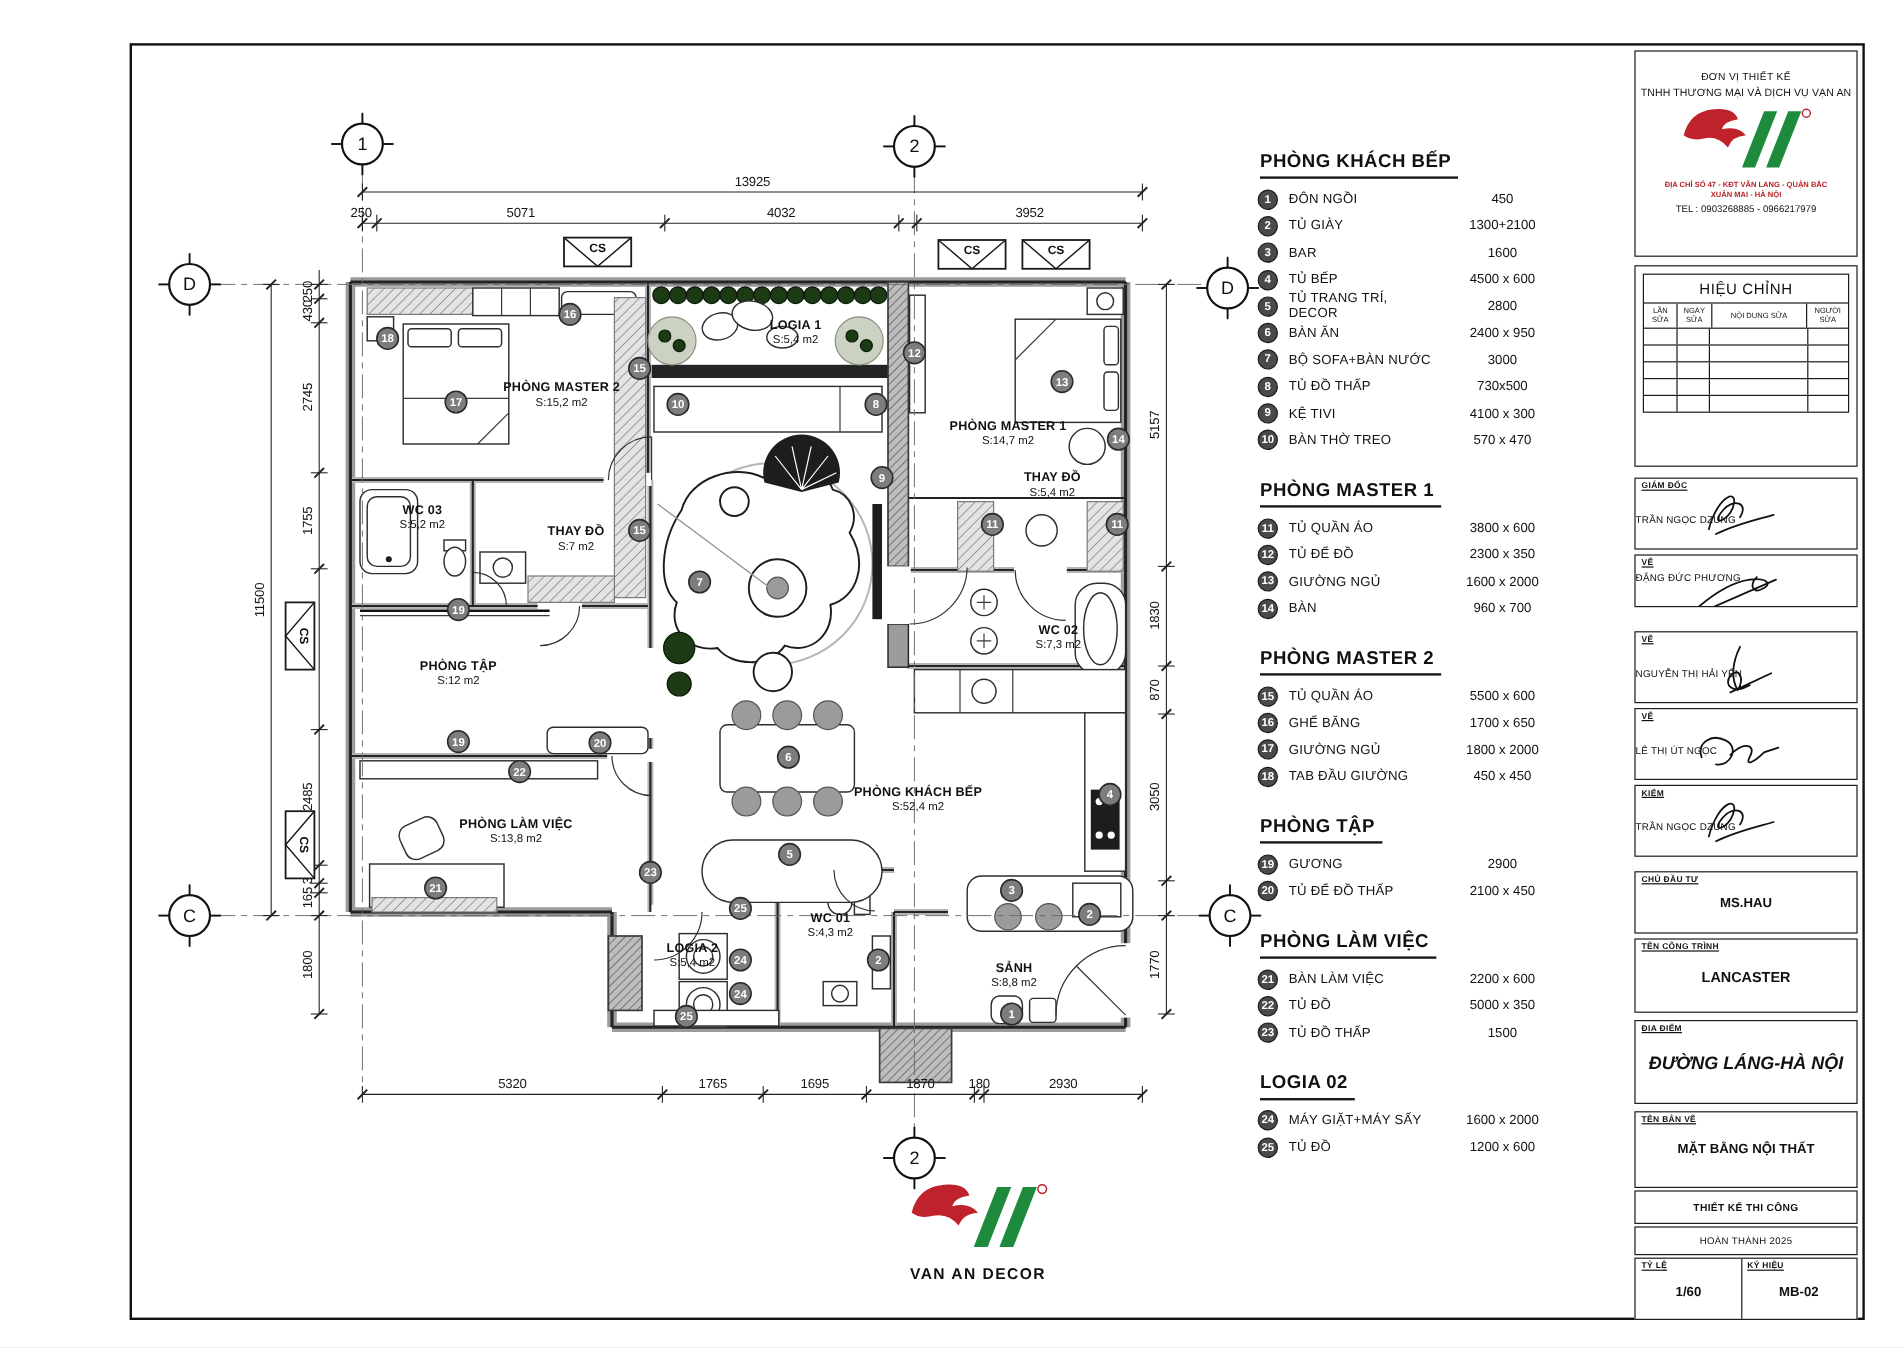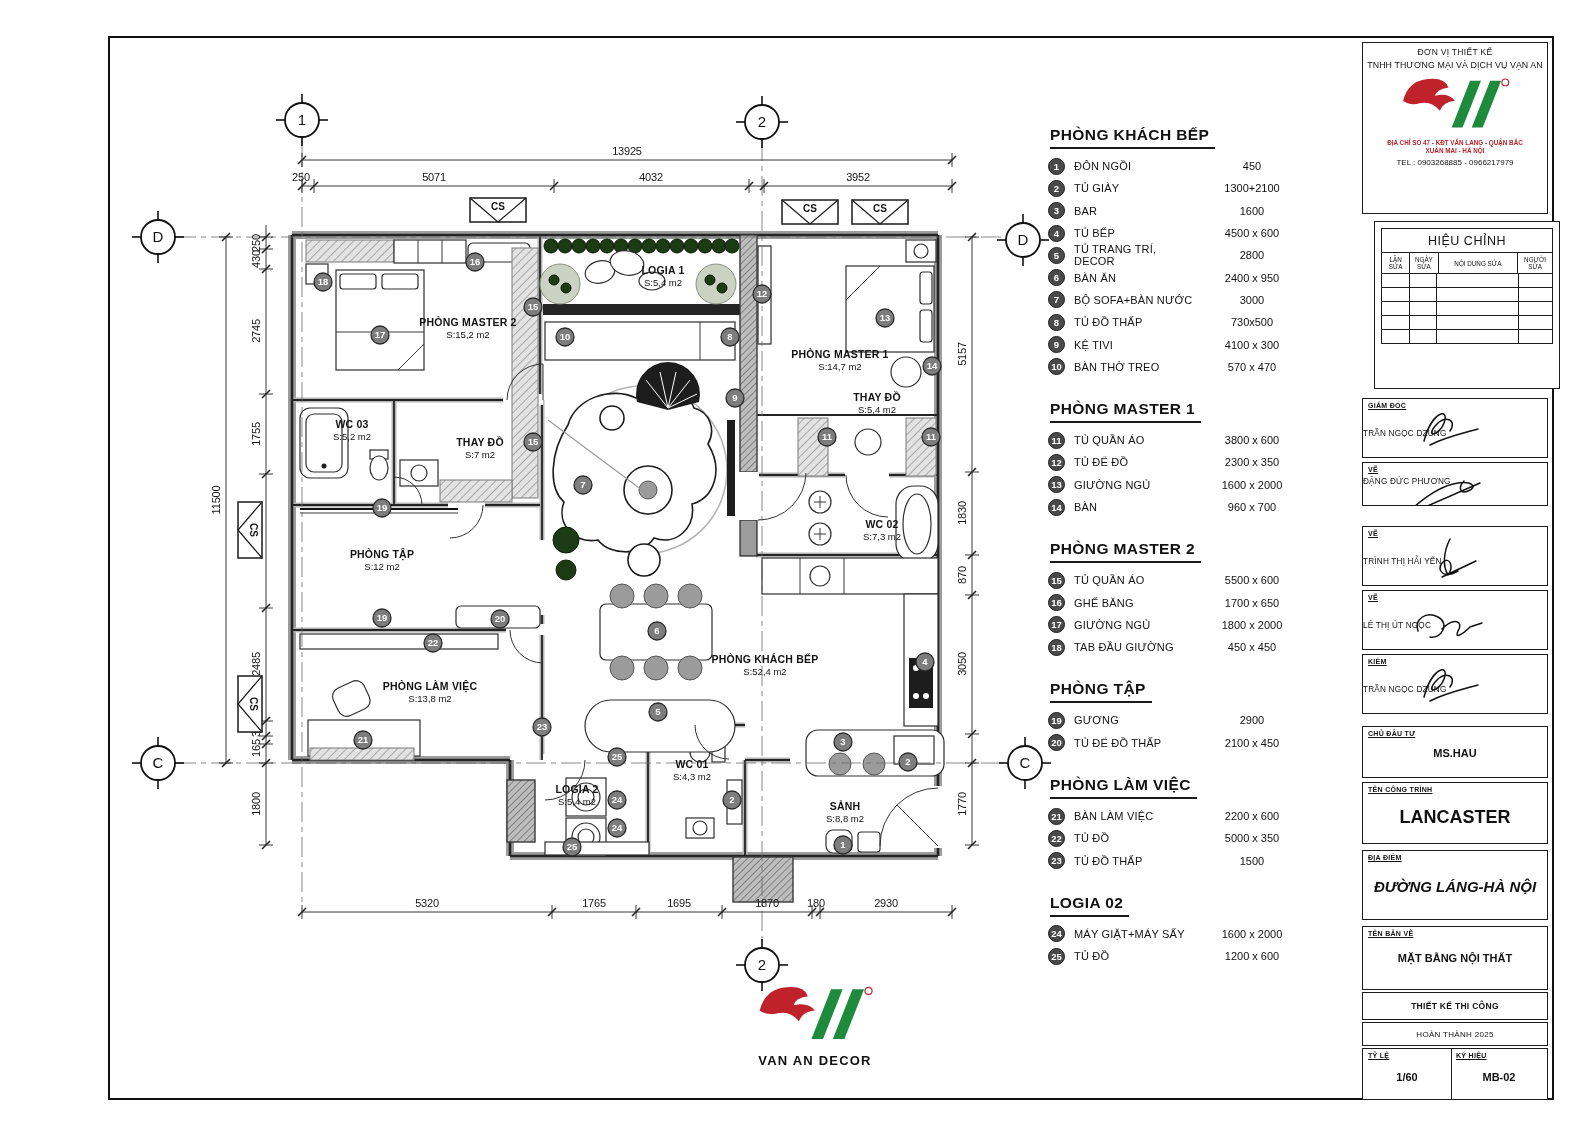--- a/index.html
+++ b/index.html
@@ -46,21 +46,21 @@
   .lg-num{width:17px;height:17px;min-width:17px;border-radius:50%;background:#4a4a4a;
           border:1.5px solid #1d1d1d;color:#fff;display:flex;align-items:center;
           justify-content:center;font-size:9.5px;font-weight:bold;margin-right:9px;
           box-sizing:border-box;}
   .lg-label{flex:1;letter-spacing:.2px;}
   .lg-size{width:104px;text-align:center;}
   
   .tb{position:absolute;left:1362px;top:42px;width:186px;height:1058px;}
   .tb-box{position:absolute;left:0;width:186px;border:1.6px solid #1c1c1c;
           background:#fff;box-sizing:border-box;overflow:hidden;}
-  .tb-h1{font-size:8.5px;text-align:center;margin-top:4px;letter-spacing:.3px;}
+  .tb-h1{font-size:8.5px;text-align:center;margin-top:16px;letter-spacing:.3px;}
   .tb-h2{font-size:8.8px;text-align:center;margin-top:3px;letter-spacing:.1px;}
   .tb-logo{display:block;margin:4px auto 0 auto;}
   .tb-addr{font-size:6.3px;font-weight:bold;color:#b5242a;text-align:center;line-height:1.3;margin-top:3px;}
   .tb-tel{font-size:8px;text-align:center;margin-top:3px;}
   .rev-title{font-size:12.5px;text-align:center;font-weight:500;letter-spacing:.5px;
              border-bottom:1.2px solid #1c1c1c;padding:5px 0 4px 0;}
   .rev-wrap{margin:6px;border:1.2px solid #1c1c1c;}
   .rev-head{display:flex;border-bottom:1.2px solid #1c1c1c;}
   .rev-head div{font-size:6.3px;text-align:center;padding:3px 1px;border-right:1.2px solid #1c1c1c;
                 display:flex;align-items:center;justify-content:center;}
@@ -789,21 +789,21 @@
       <svg class="tb-logo" width="112" height="62" viewBox="0 0 132 74">
           <use href="#valogo"></use>
         </svg>
       <div class="tb-addr">
         <div>ĐỊA CHỈ SỐ 47 - KĐT VĂN LANG - QUẬN BẮC</div>
         <div>XUÂN MAI - HÀ NỘI</div>
       </div>
       <div class="tb-tel">TEL :  0903268885 - 0966217979</div>
     </div>
 
-    <div class="tb-box" style="top:179px;height:168px;margin-left:12px;">
+    <div class="tb-box" style="top:179px;height:168px;">
       <div class="rev-wrap">
         <div class="rev-title">HIỆU CHỈNH</div>
         <div class="rev-head" id="rev-head">
             <div class="c1">LẦN SỬA</div>
             <div class="c2">NGÀY SỬA</div>
             <div class="c3">NỘI DUNG SỬA</div>
             <div class="c4">NGƯỜI SỬA</div>
           </div>
         <div id="rev-rows">
             <div class="rev-row">
@@ -853,21 +853,21 @@
           <svg width="110" height="44" viewBox="0 0 72 44" class="sig-svg">
             <path d="M2,36 C18,22 32,14 46,12 C60,10 66,16 56,20 C48,24 46,16 52,10 M4,40 L68,12" fill="none" stroke="#111" stroke-width="1.5" stroke-linecap="round"></path>
           </svg>
           <div class="sig-name">ĐẶNG ĐỨC PHƯƠNG</div>
         </div>
         <div class="tb-box" style="top: 484px; height: 60px;">
           <div class="sig-role">VẼ</div>
           <svg width="110" height="44" viewBox="0 0 72 44" class="sig-svg">
             <path d="M38,4 C32,16 30,30 36,40 C42,32 38,20 30,28 C24,36 32,44 46,36 M30,42 L64,26" fill="none" stroke="#111" stroke-width="1.5" stroke-linecap="round"></path>
           </svg>
-          <div class="sig-name">TRÌNH THỊ HẢI YẾN</div>
+          <div class="sig-name">NGUYỄN THỊ HẢI YẾN</div>
         </div>
         <div class="tb-box" style="top: 548px; height: 60px;">
           <div class="sig-role">VẼ</div>
           <svg width="110" height="44" viewBox="0 0 72 44" class="sig-svg">
             <path d="M6,32 C2,20 14,12 26,18 C38,24 30,40 18,38 M30,30 C42,18 52,22 46,32 C42,40 50,36 58,28 L70,24" fill="none" stroke="#111" stroke-width="1.5" stroke-linecap="round"></path>
           </svg>
           <div class="sig-name">LÊ THỊ ÚT NGỌC</div>
         </div>
         <div class="tb-box" style="top: 612px; height: 60px;">
           <div class="sig-role">KIỂM</div>
@@ -877,21 +877,21 @@
           <div class="sig-name">TRẦN NGỌC DZUNG</div>
         </div>
       </div>
     <div id="fld-container">
         <div class="tb-box" style="top: 684px; height: 52px;">
           <div class="fld-label">CHỦ ĐẦU TƯ</div>
           <div class="fld-value" style="font-size: 11px; top: 40%;">MS.HAU</div>
         </div>
         <div class="tb-box" style="top: 740px; height: 62px;">
           <div class="fld-label">TÊN CÔNG TRÌNH</div>
-          <div class="fld-value" style="font-size: 18px; top: 40%;">LANCASTER</div>
+          <div class="fld-value" style="font-size: 12px; top: 40%;">LANCASTER</div>
         </div>
         <div class="tb-box" style="top: 808px; height: 70px;">
           <div class="fld-label">ĐỊA ĐIỂM</div>
           <div class="fld-value" style="font-size: 15px; top: 40%; font-style: italic;">ĐƯỜNG LÁNG-HÀ NỘI</div>
         </div>
         <div class="tb-box" style="top: 884px; height: 64px;">
           <div class="fld-label">TÊN BẢN VẼ</div>
           <div class="fld-value" style="font-size: 11px; top: 40%;">MẶT BẰNG NỘI THẤT</div>
         </div>
       </div>

